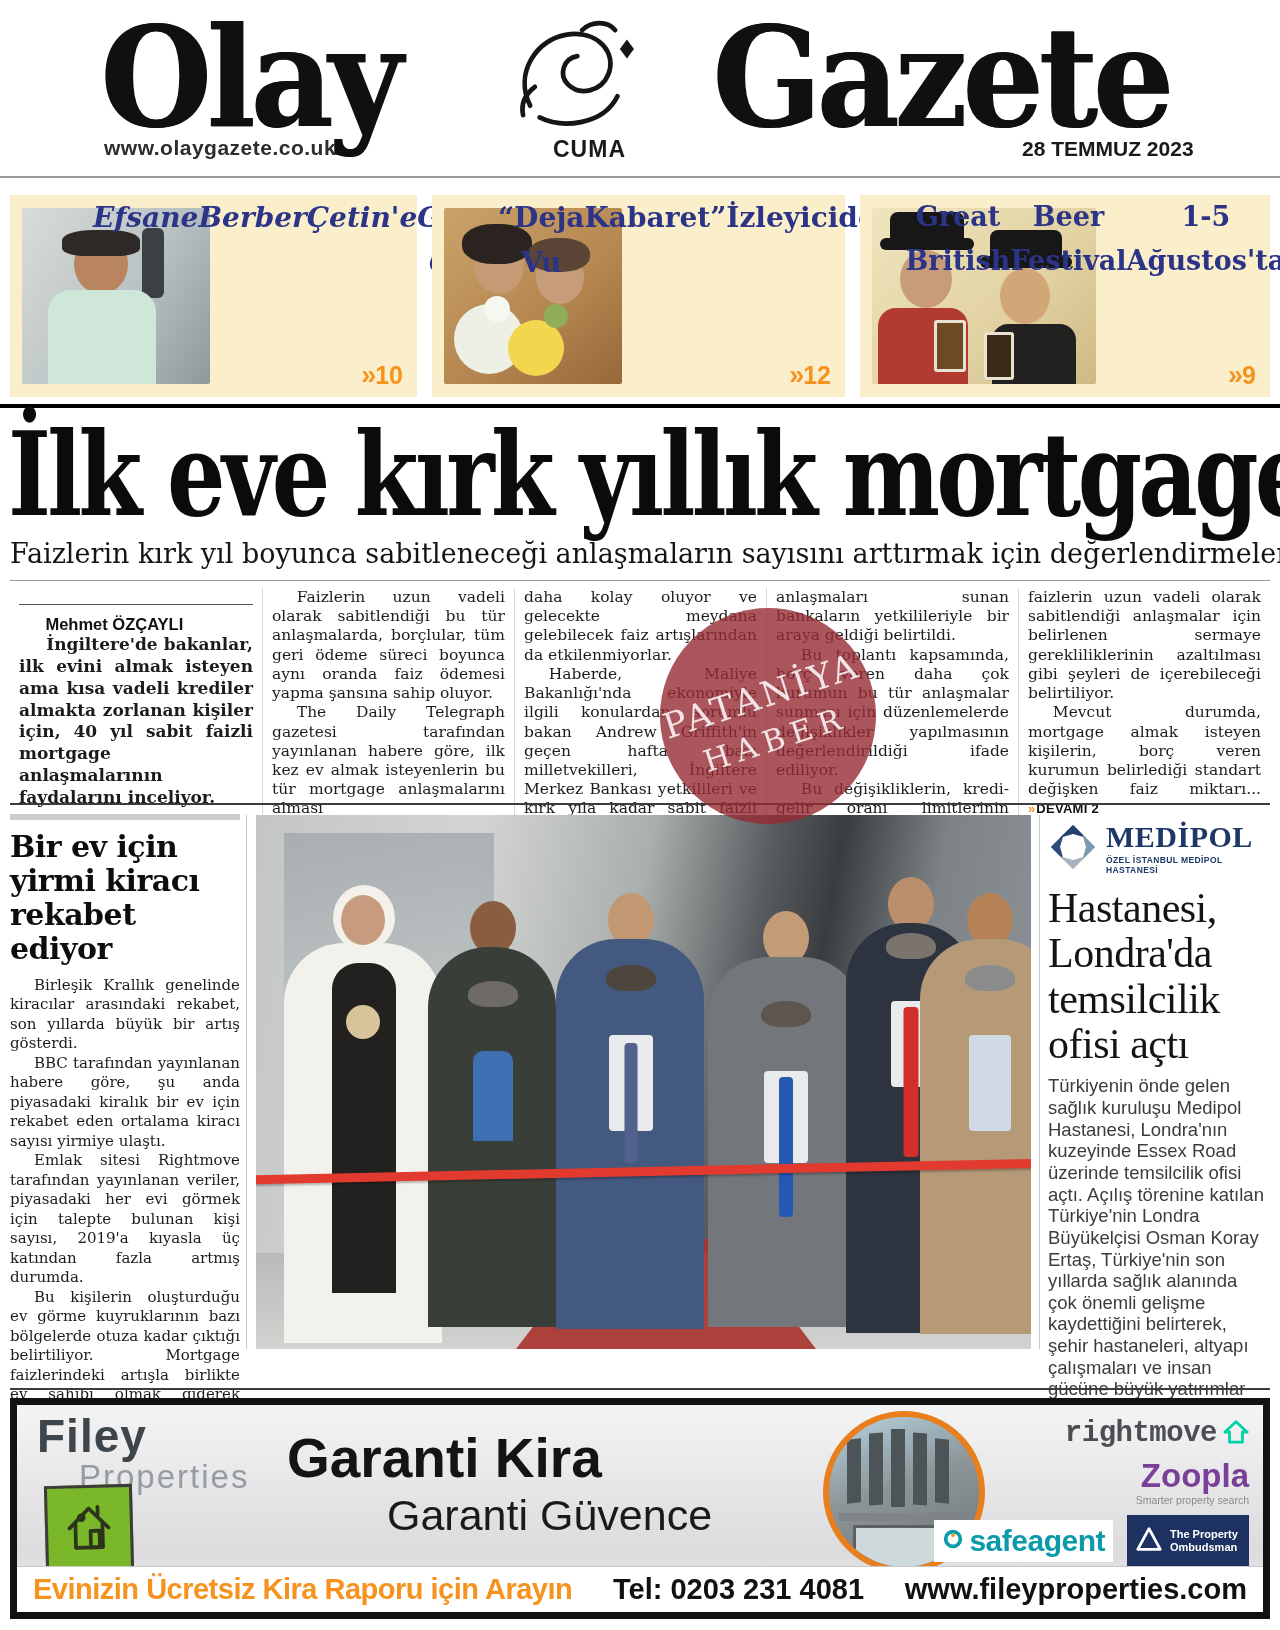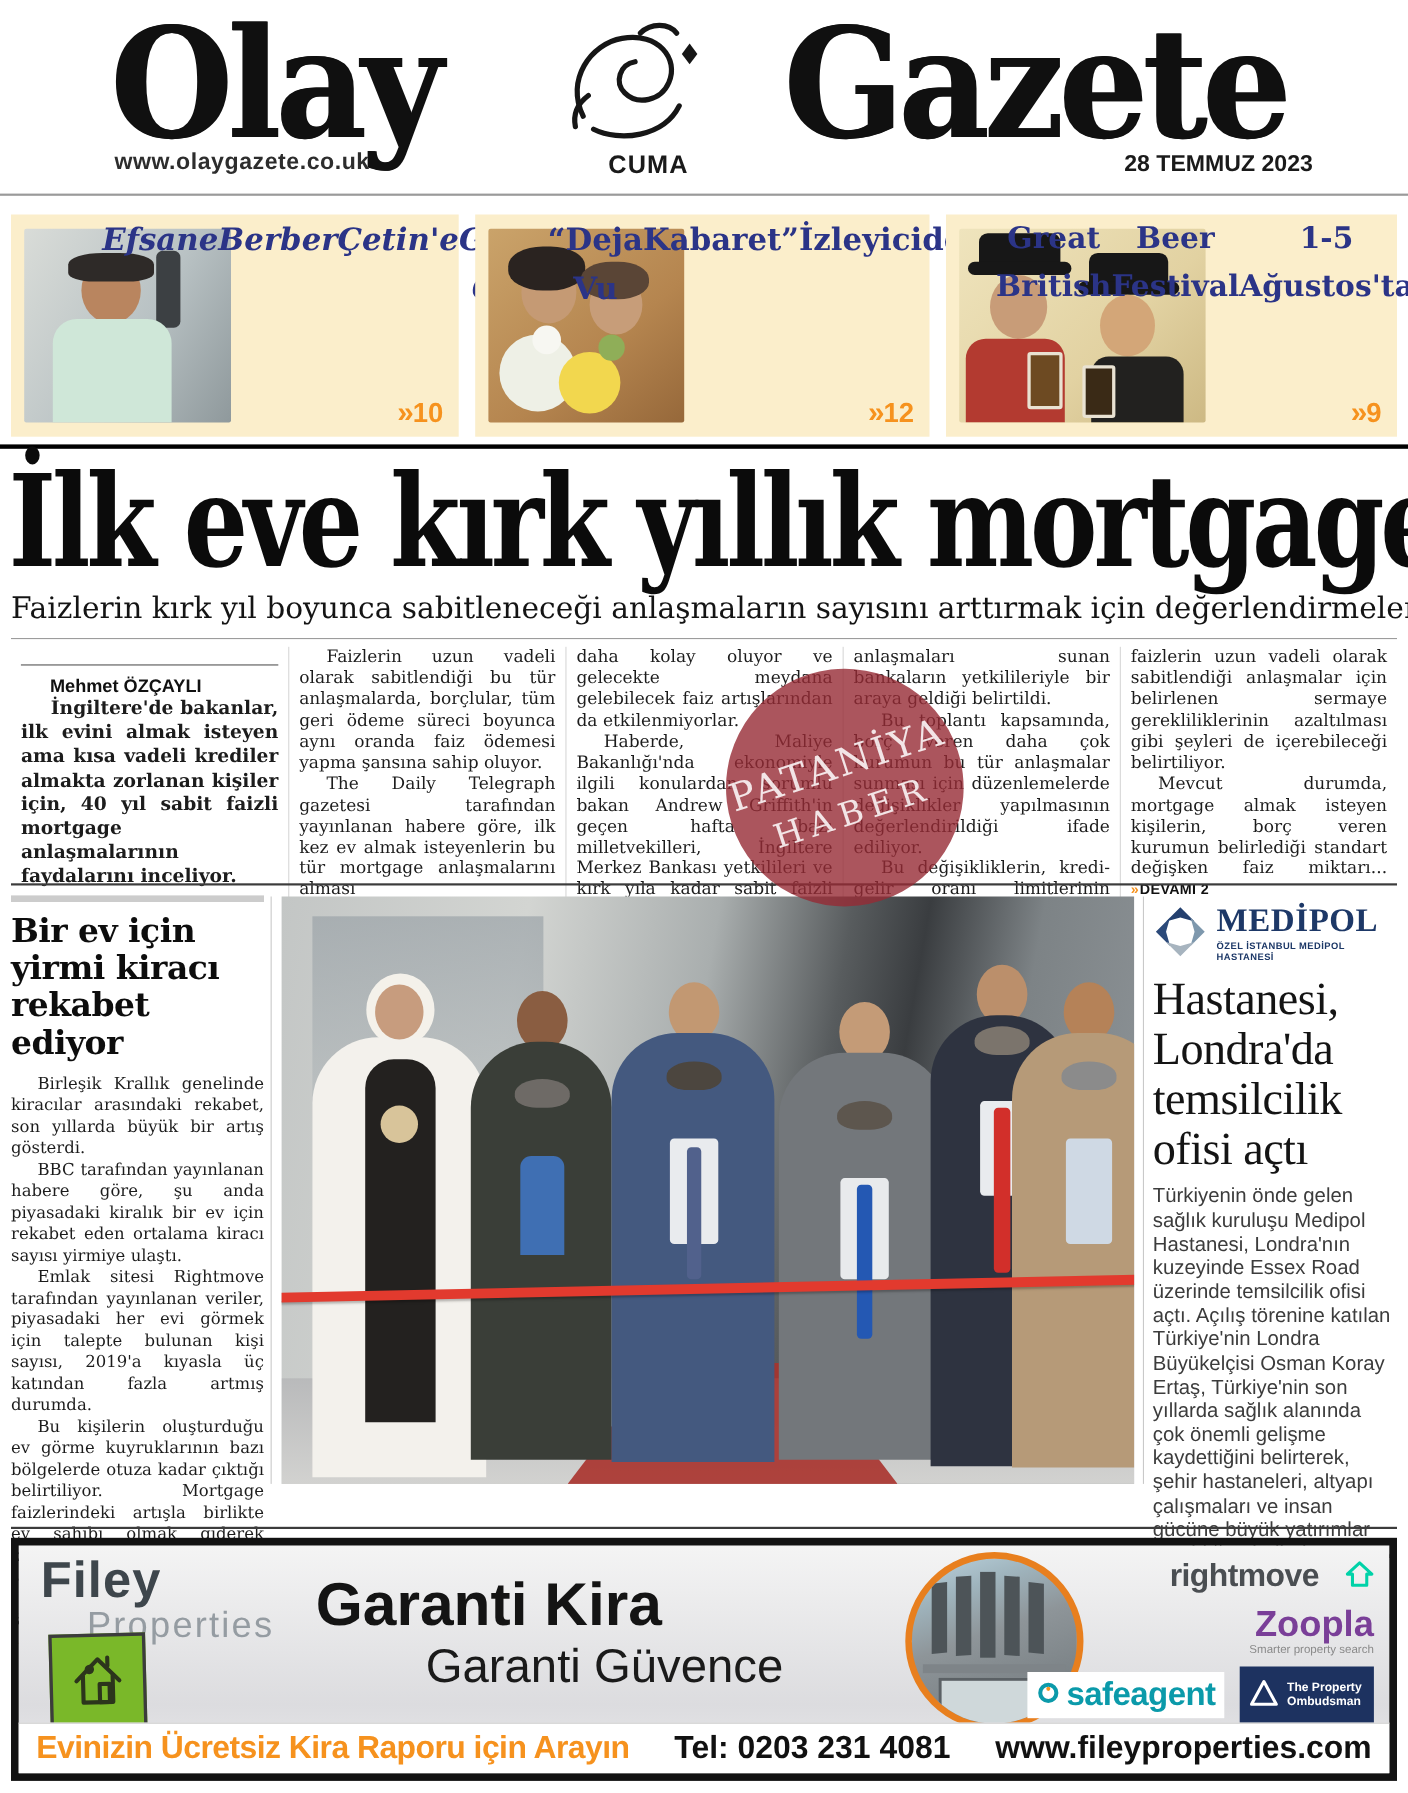--- a/index.html
+++ b/index.html
@@ -99,21 +99,21 @@
   .filey2{font-weight:300;font-size:33px;color:#959ca2;letter-spacing:2px;margin-left:42px;line-height:1.1;}
   .filey-icon{position:absolute;left:28px;top:80px;width:82px;height:80px;background:#7ab829;
               border:3px solid #3c3c3c;transform:rotate(-1.5deg);display:flex;align-items:center;justify-content:center;}
   .gar1{font-weight:800;font-size:55px;color:#141414;letter-spacing:0;line-height:1;}
   .gar2{font-weight:500;font-size:43px;color:#1a1a1a;margin:8px 0 0 100px;line-height:1;}
   .ad-circle{position:absolute;left:806px;top:6px;width:150px;height:150px;border-radius:50%;
              border:6px solid #e87f1e;overflow:hidden;
              background:linear-gradient(160deg,#bcd3de 0%,#9fb4bd 22%,#8e9599 45%,#6e7579 100%);}
   .ad-circle .win{position:absolute;background:#4d5458;}
   .partners{position:absolute;right:14px;top:12px;display:flex;flex-direction:column;align-items:flex-end;gap:9px;}
-  .rm-row{display:flex;align-items:center;gap:24px;}
+  .rm-row{display:flex;align-items:flex-end;gap:6px;font-family:Liberation Mono, monospace;}
   .rm-text{font-weight:700;font-size:29px;color:#4a4e52;letter-spacing:-.5px;}
   .zp{display:flex;flex-direction:column;align-items:flex-end;}
   .zp-text{font-weight:700;font-size:33px;color:#7a3f98;line-height:1;}
   .zp-tag{font-size:10.5px;color:#8a8a8a;margin-top:2px;}
   .sa-om{display:flex;align-items:center;gap:14px;}
   .sa{display:flex;align-items:center;gap:5px;background:#fff;padding:4px 8px;}
   .sa-text{font-weight:600;font-size:30px;color:#0b9aaa;letter-spacing:-.5px;}
   .om{width:122px;height:52px;background:#1d3260;color:#fff;display:flex;align-items:center;gap:6px;padding:0 7px;box-sizing:border-box;}
   .om-text{font-size:11px;font-weight:700;line-height:1.15;}
   .ad-strip{position:absolute;left:0;right:0;bottom:0;height:46px;background:#fff;border-top:1px solid #c9c9c9;

